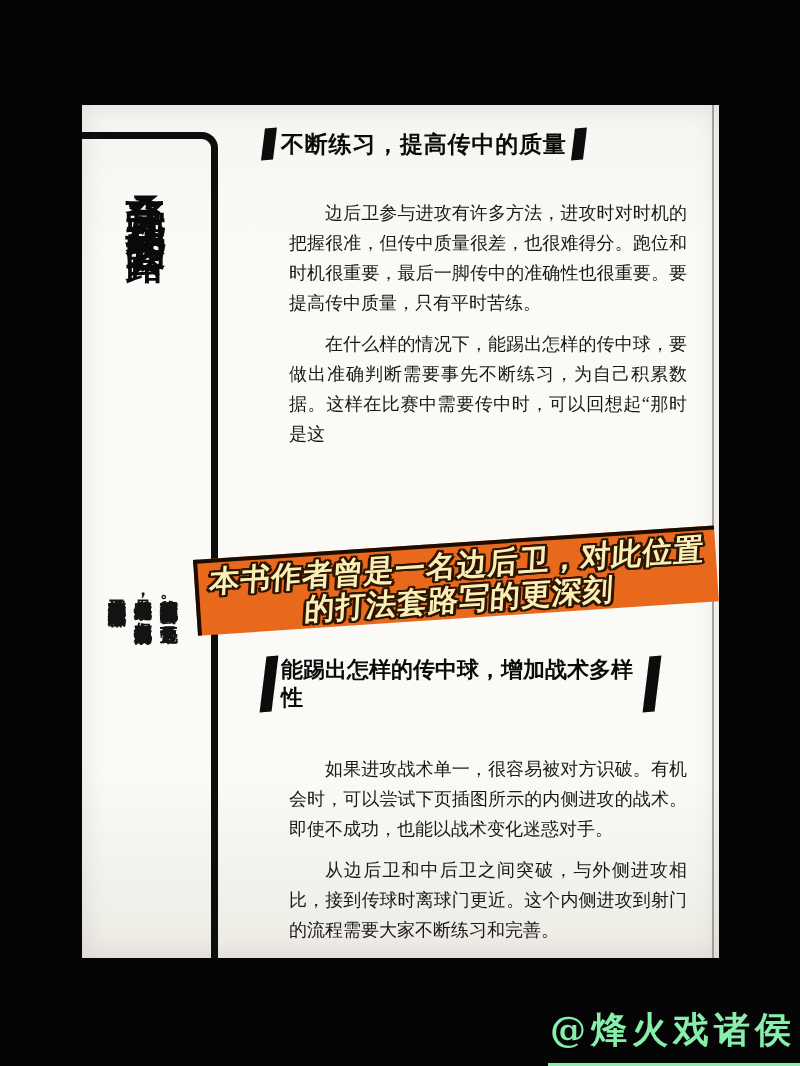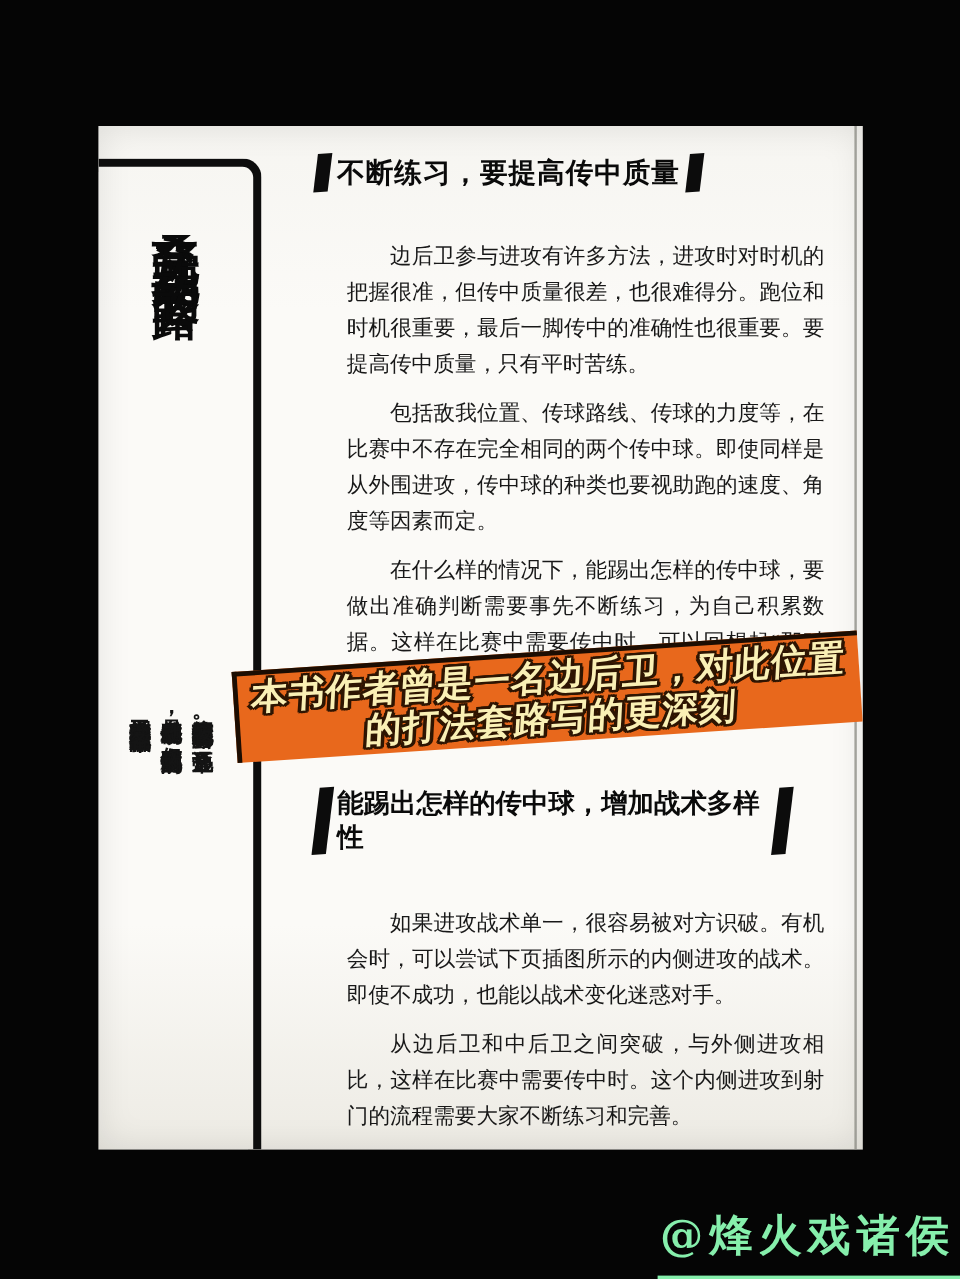--- a/index.html
+++ b/index.html
@@ -65,39 +65,38 @@
       <div class="vcol">是在对手的外侧跑动，但也有在对手内侧跑动的</div>
       <div class="vcol">掌握了这种套路可以有效增加边后卫的战术储备</div>
     </div>
 
     <div class="edge-line"></div>
 
     <div class="content">
 
       <div class="hrow h1">
         <span class="br"></span>
-        <span class="htext">不断练习，要提高传中质量</span>
+        <span class="htext">不断练习，提高传中的质量</span>
         <span class="br"></span>
       </div>
 
       <div class="paras p-s1">
         <p>边后卫参与进攻有许多方法，进攻时对时机的把握很准，但传中质量很差，也很难得分。跑位和时机很重要，最后一脚传中的准确性也很重要。要提高传中质量，只有平时苦练。</p>
-        <p>包括敌我位置、传球路线、传球的力度等，在比赛中不存在完全相同的两个传中球。即使同样是从外围进攻，传中球的种类也要视助跑的速度、角度等因素而定。</p>
         <p>在什么样的情况下，能踢出怎样的传中球，要做出准确判断需要事先不断练习，为自己积累数据。这样在比赛中需要传中时，可以回想起“那时是这</p>
       </div>
 
       <div class="hrow h2">
         <span class="br"></span>
         <span class="htext">能踢出怎样的传中球，增加战术多样性</span>
         <span class="br"></span>
       </div>
 
       <div class="paras p-s2">
         <p>如果进攻战术单一，很容易被对方识破。有机会时，可以尝试下页插图所示的内侧进攻的战术。即使不成功，也能以战术变化迷惑对手。</p>
-        <p>从边后卫和中后卫之间突破，与外侧进攻相比，这样在比赛中需要传中时。这个内侧进攻到射门的流程需要大家不断练习和完善。</p>
+        <p>从边后卫和中后卫之间突破，与外侧进攻相比，接到传球时离球门更近。这个内侧进攻到射门的流程需要大家不断练习和完善。</p>
       </div>
 
     </div>
 
     <div class="banner">
       <div class="banner-line">本书作者曾是一名边后卫，对此位置</div>
       <div class="banner-line">的打法套路写的更深刻</div>
     </div>
 
   </div>

